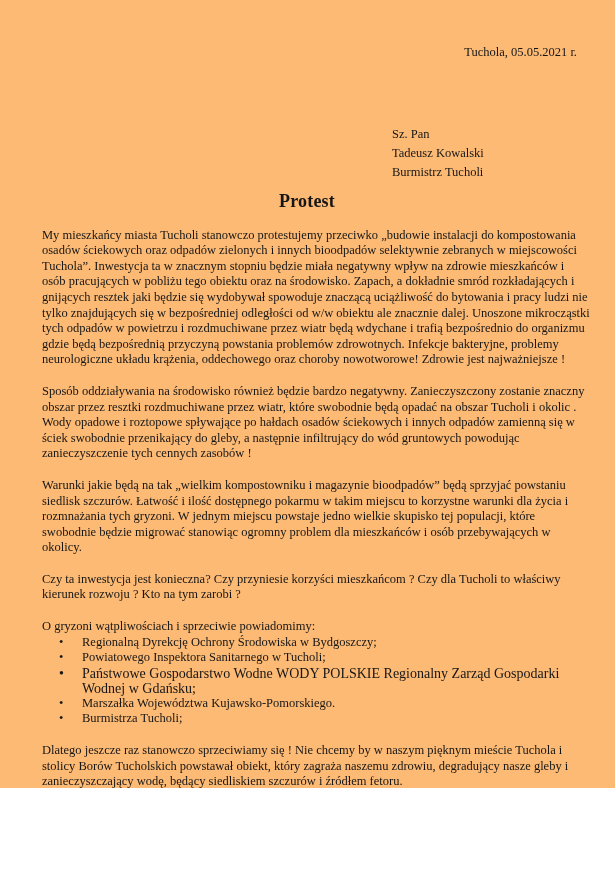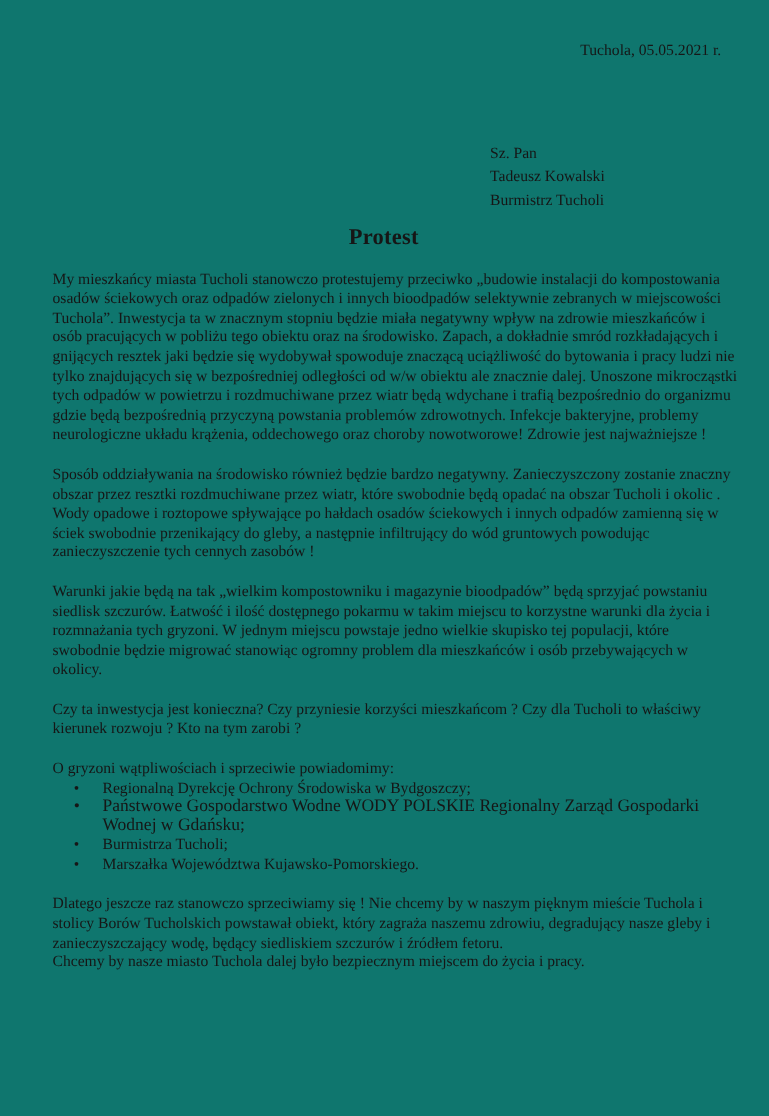--- a/index.html
+++ b/index.html
@@ -1,26 +1,26 @@
 <!DOCTYPE html>
 <html lang="pl"><head>
 <meta charset="utf-8">
 <style>
   html, body { margin: 0; padding: 0; background: #ffffff; }
   .page {
     position: relative;
     width: 615px;
-    height: 893px;
+    height: 788px;
     box-sizing: border-box;
-    background: #0f766e;
+    background: #fdba74;
     color: #161616;
     font-family: "Liberation Serif", "DejaVu Serif", serif;
     font-size: 12.5px;
     line-height: 15.6px;
-    padding: 33px 25px 0 42px;
+    padding: 45px 25px 0 42px;
     overflow: hidden;
   }
   .dateline {
     text-align: right;
     padding-right: 13px;
     white-space: nowrap;
   }
   .recipient {
     margin: 64px 0 0 350px;
     line-height: 19px;
@@ -79,23 +79,24 @@
   <p class="para">Sposób oddziaływania na środowisko również będzie bardzo negatywny. Zanieczyszczony zostanie znaczny obszar przez resztki rozdmuchiwane przez wiatr, które swobodnie będą opadać na obszar Tucholi i okolic . Wody opadowe i roztopowe spływające po hałdach osadów ściekowych i innych odpadów zamienną się w ściek swobodnie przenikający do gleby, a następnie infiltrujący do wód gruntowych powodując zanieczyszczenie tych cennych zasobów !</p>
 
   <p class="para">Warunki jakie będą na tak „wielkim kompostowniku i magazynie bioodpadów” będą sprzyjać powstaniu siedlisk szczurów. Łatwość i ilość dostępnego pokarmu w takim miejscu to korzystne warunki dla życia i rozmnażania tych gryzoni. W jednym miejscu powstaje jedno wielkie skupisko tej populacji, które swobodnie będzie migrować stanowiąc ogromny problem dla mieszkańców i osób przebywających w okolicy.</p>
 
   <p class="para">Czy ta inwestycja jest konieczna? Czy przyniesie korzyści mieszkańcom ? Czy dla Tucholi to właściwy kierunek rozwoju ? Kto na tym zarobi ?</p>
 
   <div>
     <p class="para">O gryzoni wątpliwościach i sprzeciwie powiadomimy:</p>
     <ul class="bullets">
       <li>Regionalną Dyrekcję Ochrony Środowiska w Bydgoszczy;</li>
+      <li>Powiatowego Inspektora Sanitarnego w Tucholi;</li>
       <li class="small">Państwowe Gospodarstwo Wodne WODY POLSKIE Regionalny Zarząd Gospodarki Wodnej w Gdańsku;</li>
+      <li>Marszałka Województwa Kujawsko-Pomorskiego.</li>
       <li>Burmistrza Tucholi;</li>
-      <li>Marszałka Województwa Kujawsko-Pomorskiego.</li>
     </ul>
   </div>
 
   <p class="para closing-first">Dlatego jeszcze raz stanowczo sprzeciwiamy się ! Nie chcemy by w naszym pięknym mieście Tuchola i stolicy Borów Tucholskich powstawał obiekt, który zagraża naszemu zdrowiu, degradujący nasze gleby i zanieczyszczający wodę, będący siedliskiem szczurów i źródłem fetoru.</p>
 
   <p class="closing-final">Chcemy by nasze miasto Tuchola dalej było bezpiecznym miejscem do życia i pracy.</p>
 
 </div>
 
 </body></html>

